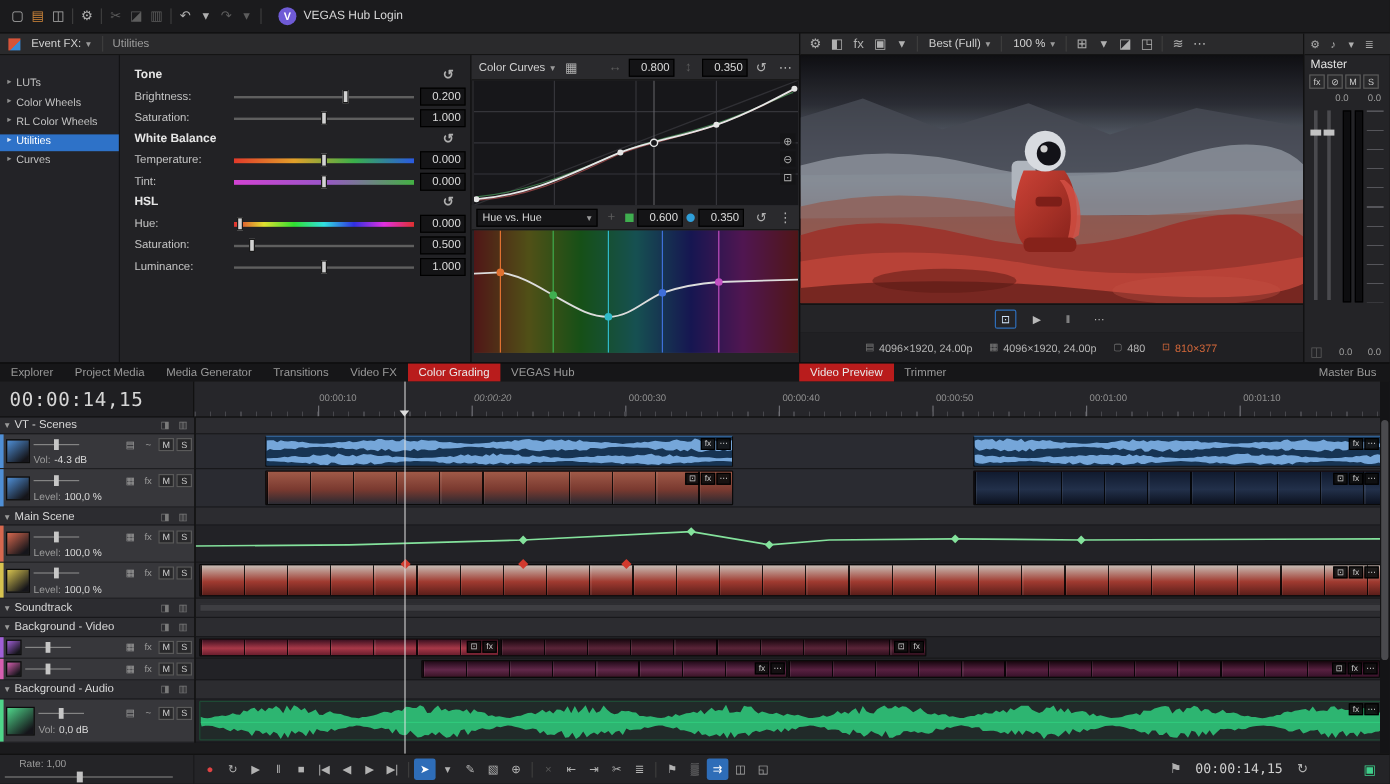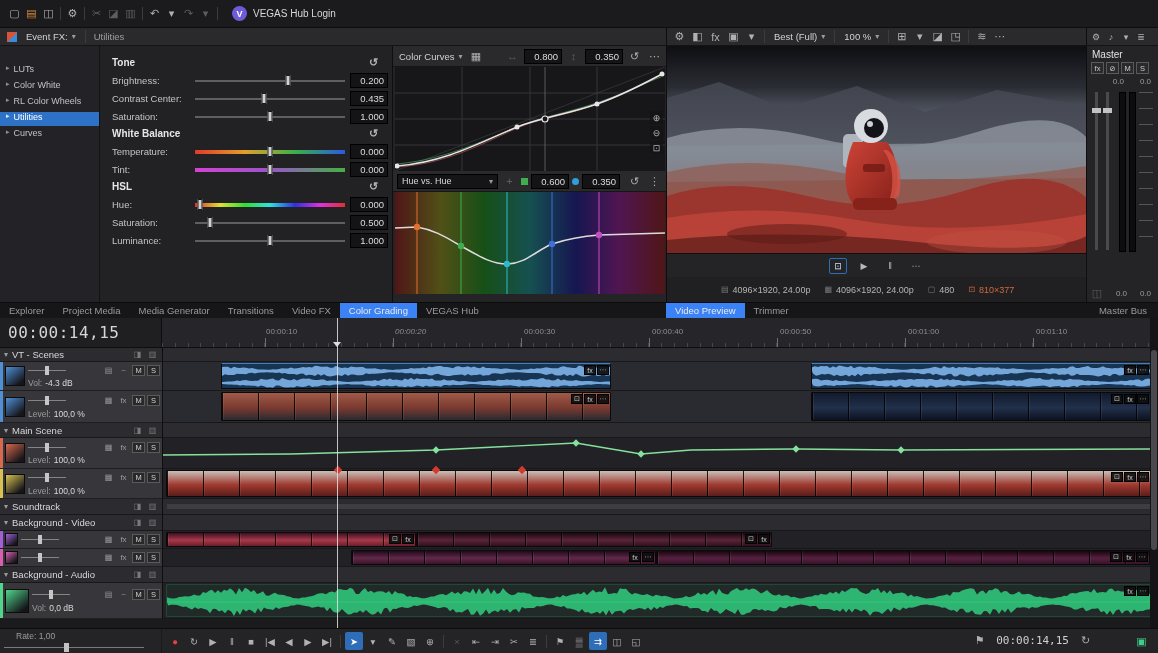--- a/index.html
+++ b/index.html
@@ -79,21 +79,21 @@
   display:inline-flex;align-items:center;justify-content:center}
 #ms-meters{position:relative;height:166px;margin-top:2px}
 .fader{position:absolute;top:2px;width:3px;height:158px;background:#4a4a4e}
 .fh{position:absolute;left:-3px;top:16px;width:9px;height:5px;background:#c2c2c2}
 .meter{position:absolute;top:2px;width:7px;height:160px;background:#0d0d0f;border:1px solid #000}
 #ms-scale{position:absolute;left:52px;top:2px;width:14px;height:160px;
   background:repeating-linear-gradient(180deg,#55555a 0 1px,transparent 1px 16px)}
 
 #docktabs{position:absolute;left:0;top:302px;width:1158px;height:16px;background:#161618;border-top:1px solid #0c0c0c}
 .tab{height:16px;line-height:16px;padding:0 9px;font-size:9.5px;color:#9a9a9a;display:inline-block}
-.tab.active{background:#3b82f6;color:#eaeaea}
+.tab.active{background:#b91c1c;color:#eaeaea}
 #ptabs{position:absolute;left:666px;top:0}
 #mtab{position:absolute;right:2px;top:0}
 
 #timeline{position:absolute;left:0;top:318px;width:1158px;height:310px;background:#1b1b1d}
 #tc-box{position:absolute;left:0;top:0;width:162px;height:30px;background:#1f1f22;
   border-right:1px solid #0e0e0e;border-bottom:1px solid #0e0e0e;display:flex;align-items:center;padding-left:8px}
 #tc-box span{font-family:"DejaVu Sans Mono",monospace;font-size:16px;color:#d6d6d6;letter-spacing:.5px}
 #ruler{position:absolute;left:162px;top:0;width:988px;height:30px;background:#26262a;border-bottom:1px solid #0e0e0e;overflow:hidden}
 #ruler::after{content:'';position:absolute;left:0;right:0;bottom:0;height:4px;
   background:repeating-linear-gradient(90deg,#47474c 0 1px,transparent 1px 12.8px)}
@@ -193,21 +193,21 @@
     <span style="color:#9f9f9f;font-size:9.5px;padding-left:4px">Utilities</span>
   </div>
 
   <div id="sidebar">
       <div class="side-item">
         <div class="side-caret">▸</div>
         <div class="side-label">LUTs</div>
       </div>
       <div class="side-item">
         <div class="side-caret">▸</div>
-        <div class="side-label">Color White</div>
+        <div class="side-label">Color Wheels</div>
       </div>
       <div class="side-item">
         <div class="side-caret">▸</div>
         <div class="side-label">RL Color Wheels</div>
       </div>
       <div class="side-item active">
         <div class="side-caret">▸</div>
         <div class="side-label">Utilities</div>
       </div>
       <div class="side-item">
@@ -220,27 +220,20 @@
         <div>Tone</div>
         <div class="gspacer"></div>
         <div class="ib">↺</div>
       </div>
       <div class="grow">
         <div class="glab">Brightness:</div>
         <div class="sl tr-plain">
           <div class="slh" style="left: 62%;"></div>
         </div>
         <div class="vbox">0.200</div>
-      </div>
-      <div class="grow">
-        <div class="glab">Contrast Center:</div>
-        <div class="sl tr-plain">
-          <div class="slh" style="left: 46%;"></div>
-        </div>
-        <div class="vbox">0.435</div>
       </div>
       <div class="grow">
         <div class="glab">Saturation:</div>
         <div class="sl tr-plain">
           <div class="slh" style="left: 50%;"></div>
         </div>
         <div class="vbox">1.000</div>
       </div>
       <div class="gsec-title">
         <div>White Balance</div>

